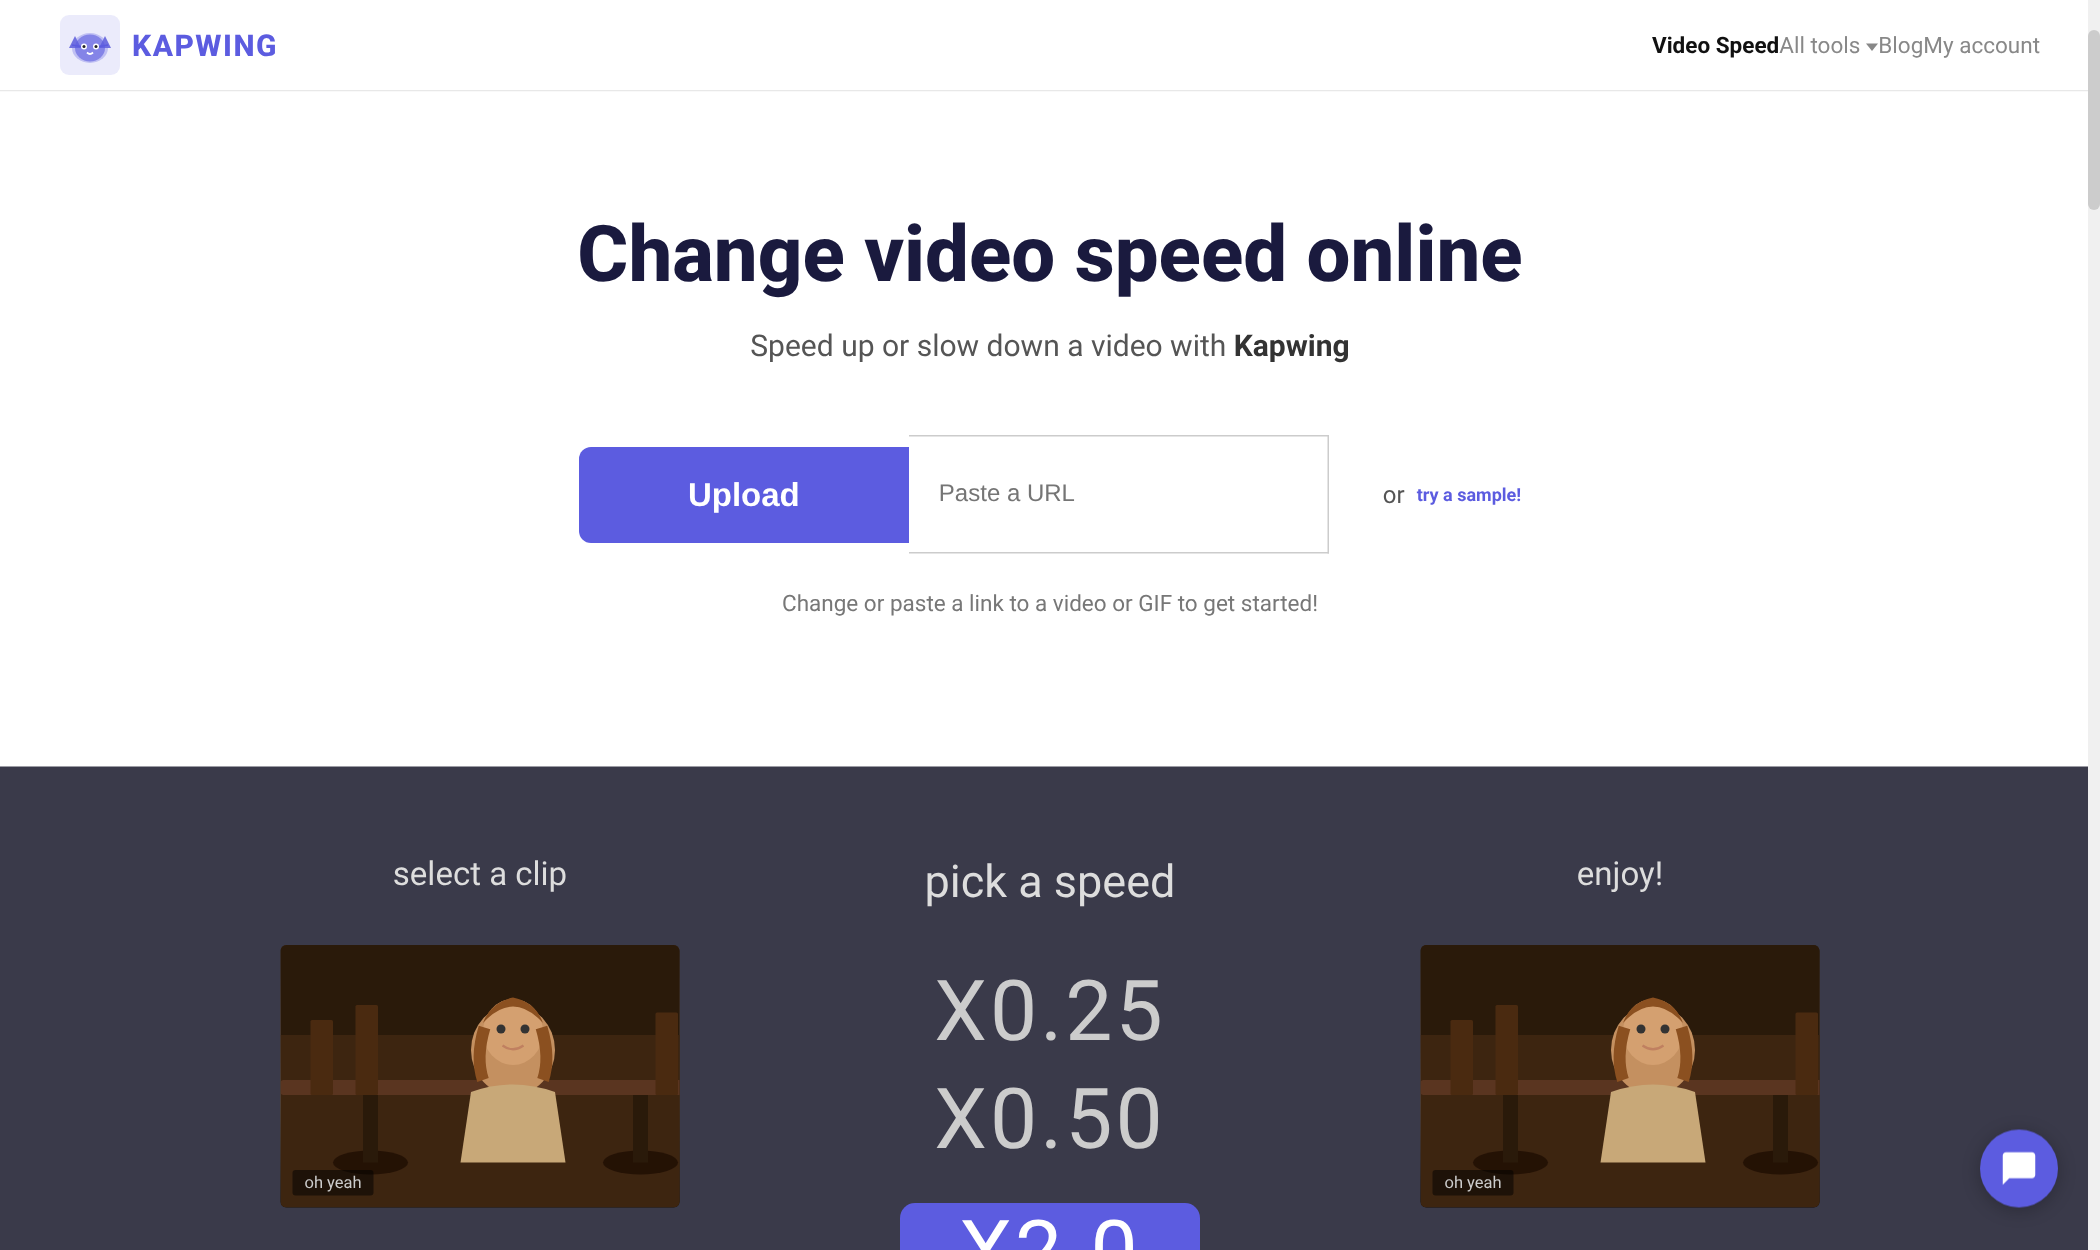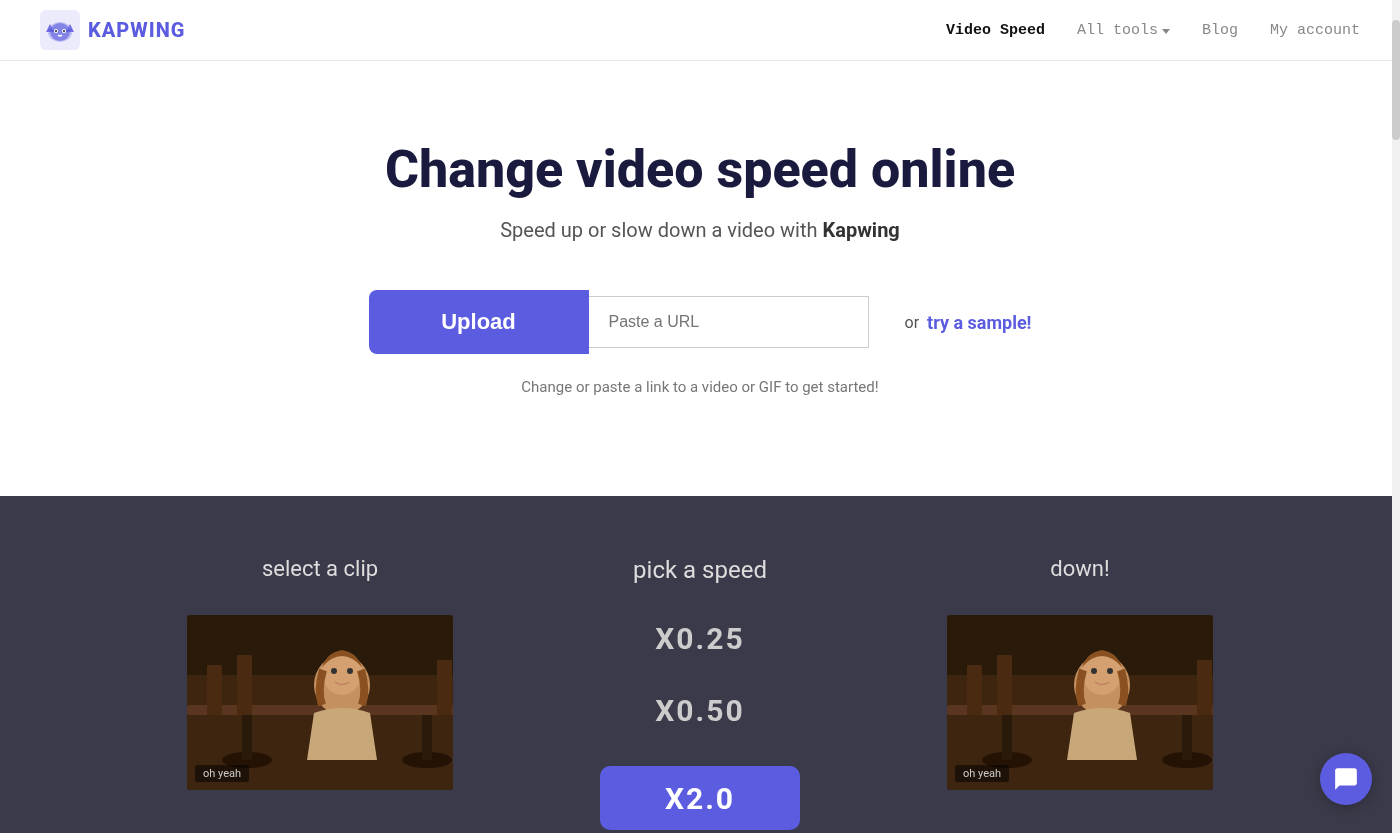--- a/index.html
+++ b/index.html
@@ -27,22 +27,20 @@
     }
     .logo-text {
       font-size: 20px;
       font-weight: 800;
       color: #5c5ce0;
       letter-spacing: 1px;
     }
     .nav {
       display: flex;
       align-items: flex-end;
-      gap: 32px;
-      font-family: Liberation Mono, monospace;
     }
     .nav-item {
       font-size: 15px;
       color: #444;
       cursor: pointer;
       text-decoration: none;
     }
     .nav-item.active {
       font-weight: 700;
       color: #111;
@@ -106,41 +104,41 @@
       height: 64px;
       font-size: 22px;
       font-weight: 600;
       cursor: pointer;
       min-width: 220px;
     }
     .url-input {
       border: 1.5px solid #ccc;
       border-left: none;
       border-radius: 0;
-      height: 52px;
+      height: 79px;
       padding: 0 20px;
       font-size: 16px;
       color: #aaa;
       width: 280px;
       outline: none;
     }
     .or-sample {
       display: flex;
       align-items: center;
       gap: 8px;
       margin-left: 36px;
       font-size: 16px;
       color: #555;
       white-space: nowrap;
       justify-content: space-between;
     }
     .try-sample {
       color: #5c5ce0;
       font-weight: 700;
-      font-size: 18px;
+      font-size: 12px;
       cursor: pointer;
       text-decoration: none;
     }
     .hero-hint {
       font-size: 15px;
       color: #777;
     }
 
     
     .demo-section {
@@ -206,28 +204,28 @@
     .speed-column {
       flex: 1;
       max-width: 380px;
       display: flex;
       flex-direction: column;
       align-items: center;
       padding-top: 0;
     }
     .speed-label {
       color: #ddd;
-      font-size: 24px;
+      font-size: 30px;
       font-weight: 400;
-      margin-bottom: 22px;
+      margin-bottom: 36px;
     }
     .speed-option {
       color: #ccc;
-      font-size: 30px;
-      font-weight: 700;
+      font-size: 56px;
+      font-weight: 400;
       letter-spacing: 2px;
       margin-bottom: 8px;
       cursor: pointer;
       display: flex;
       align-items: center;
       justify-content: center;
       width: 200px;
       height: 64px;
       border-radius: 10px;
     }
@@ -372,21 +370,21 @@
   </div>
 
   <div class="speed-column">
     <div class="speed-label">pick a speed</div>
     <div class="speed-option">X0.25</div>
     <div class="speed-option">X0.50</div>
     <div class="speed-option active">X2.0</div>
   </div>
 
   <div class="demo-column">
-    <div class="demo-label">down!</div>
+    <div class="demo-label">enjoy!</div>
     <div class="demo-video-thumb">
       <div class="video-frame-right">
         <svg width="310" height="175" viewBox="0 0 310 175" style="position:absolute;top:0;left:0;">
           <rect width="310" height="175" fill="#2a1a0a"></rect>
           <rect x="0" y="60" width="310" height="115" fill="#3d2510"></rect>
           <rect x="0" y="90" width="310" height="10" fill="#5a3520" rx="2"></rect>
           <rect x="20" y="50" width="15" height="50" fill="#4a2a10" rx="1"></rect>
           <rect x="50" y="40" width="15" height="60" fill="#4a2a10" rx="1"></rect>
           <rect x="250" y="45" width="15" height="55" fill="#4a2a10" rx="1"></rect>
           <rect x="270" y="55" width="15" height="45" fill="#4a2a10" rx="1"></rect>

